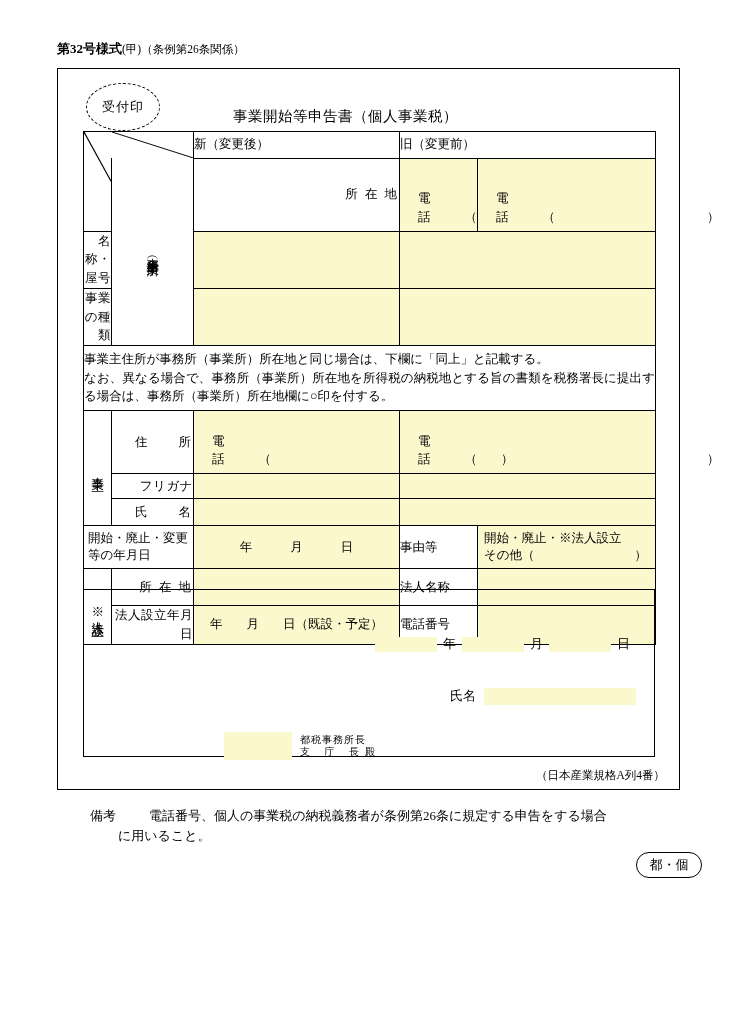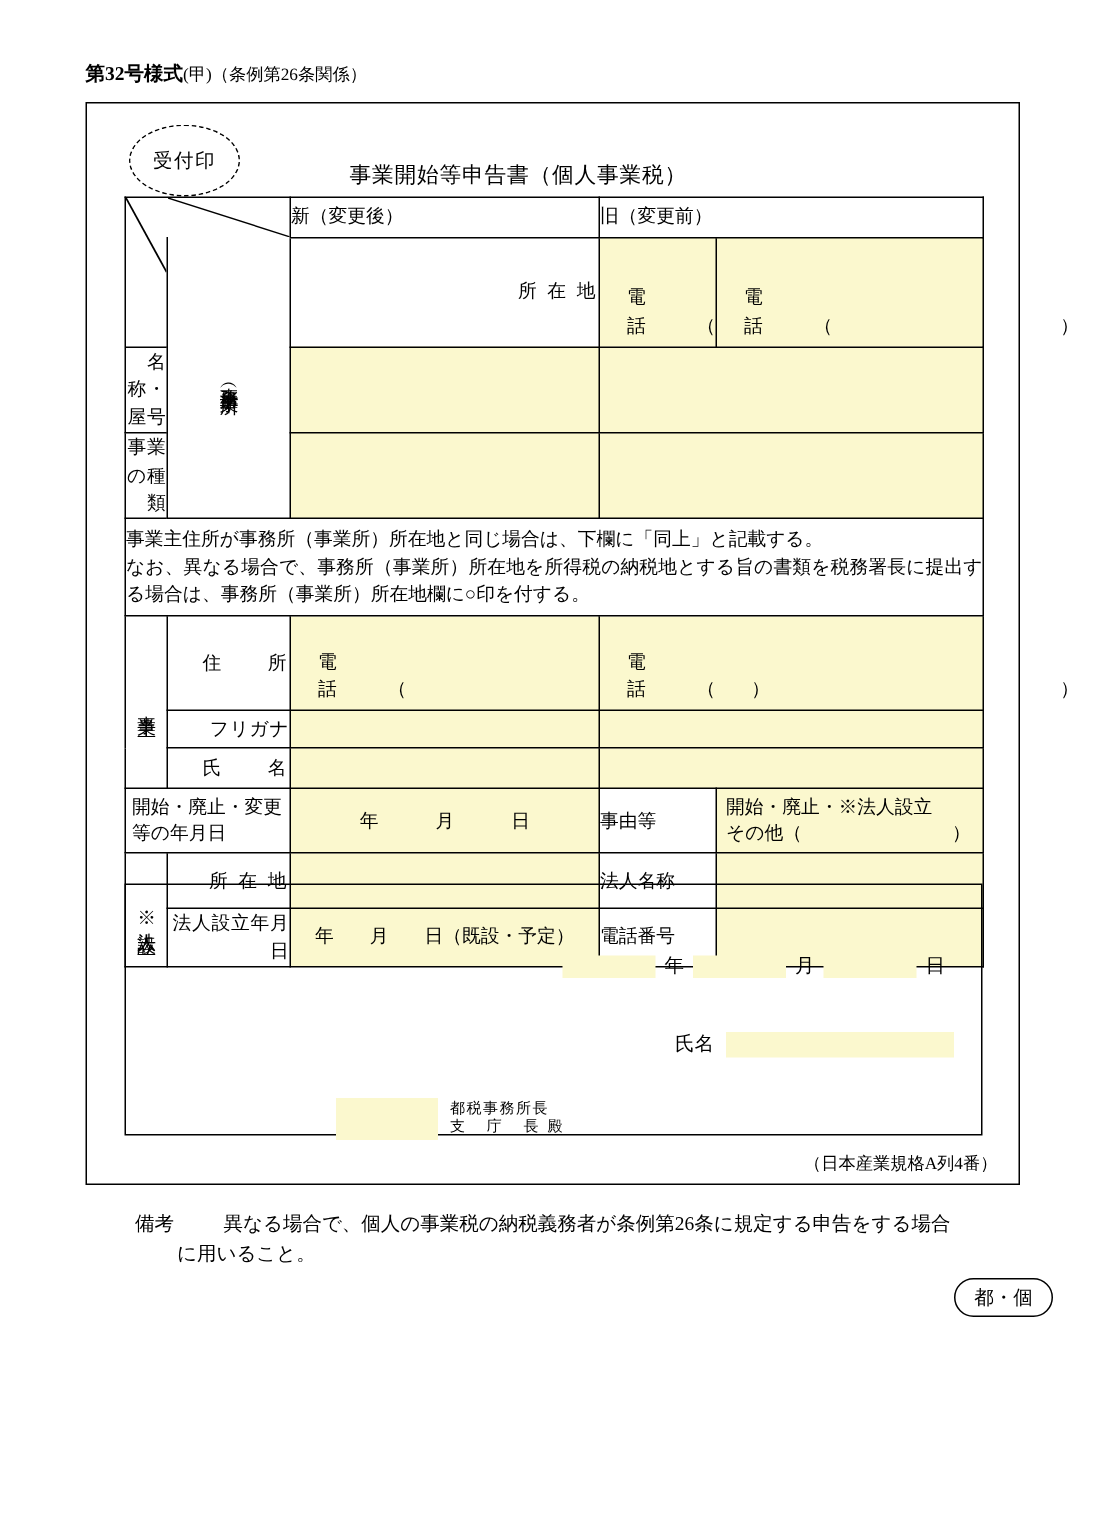--- a/index.html
+++ b/index.html
@@ -399,21 +399,21 @@
           <span style="display:block">都税事務所長</span>
           <span class="l2" style="display:inline-block">支 庁 長</span><span>殿</span>
         </span>
       </div>
     </div>
 
     <div class="jis">（日本産業規格A列4番）</div>
   </div>
 
   <div class="remarks">
-    <span class="head">備考</span><span>異なる場合で、個人の事業税の納税義務者が条例第26条に規定する申告をする場合</span>
+    <span class="head">備考</span><span>電話番号、個人の事業税の納税義務者が条例第26条に規定する申告をする場合</span>
     <span class="ind">に用いること。</span>
   </div>
 
   <div class="badge">
     <span>都・個</span>
   </div>
 
 </div>
 
 </body></html>

